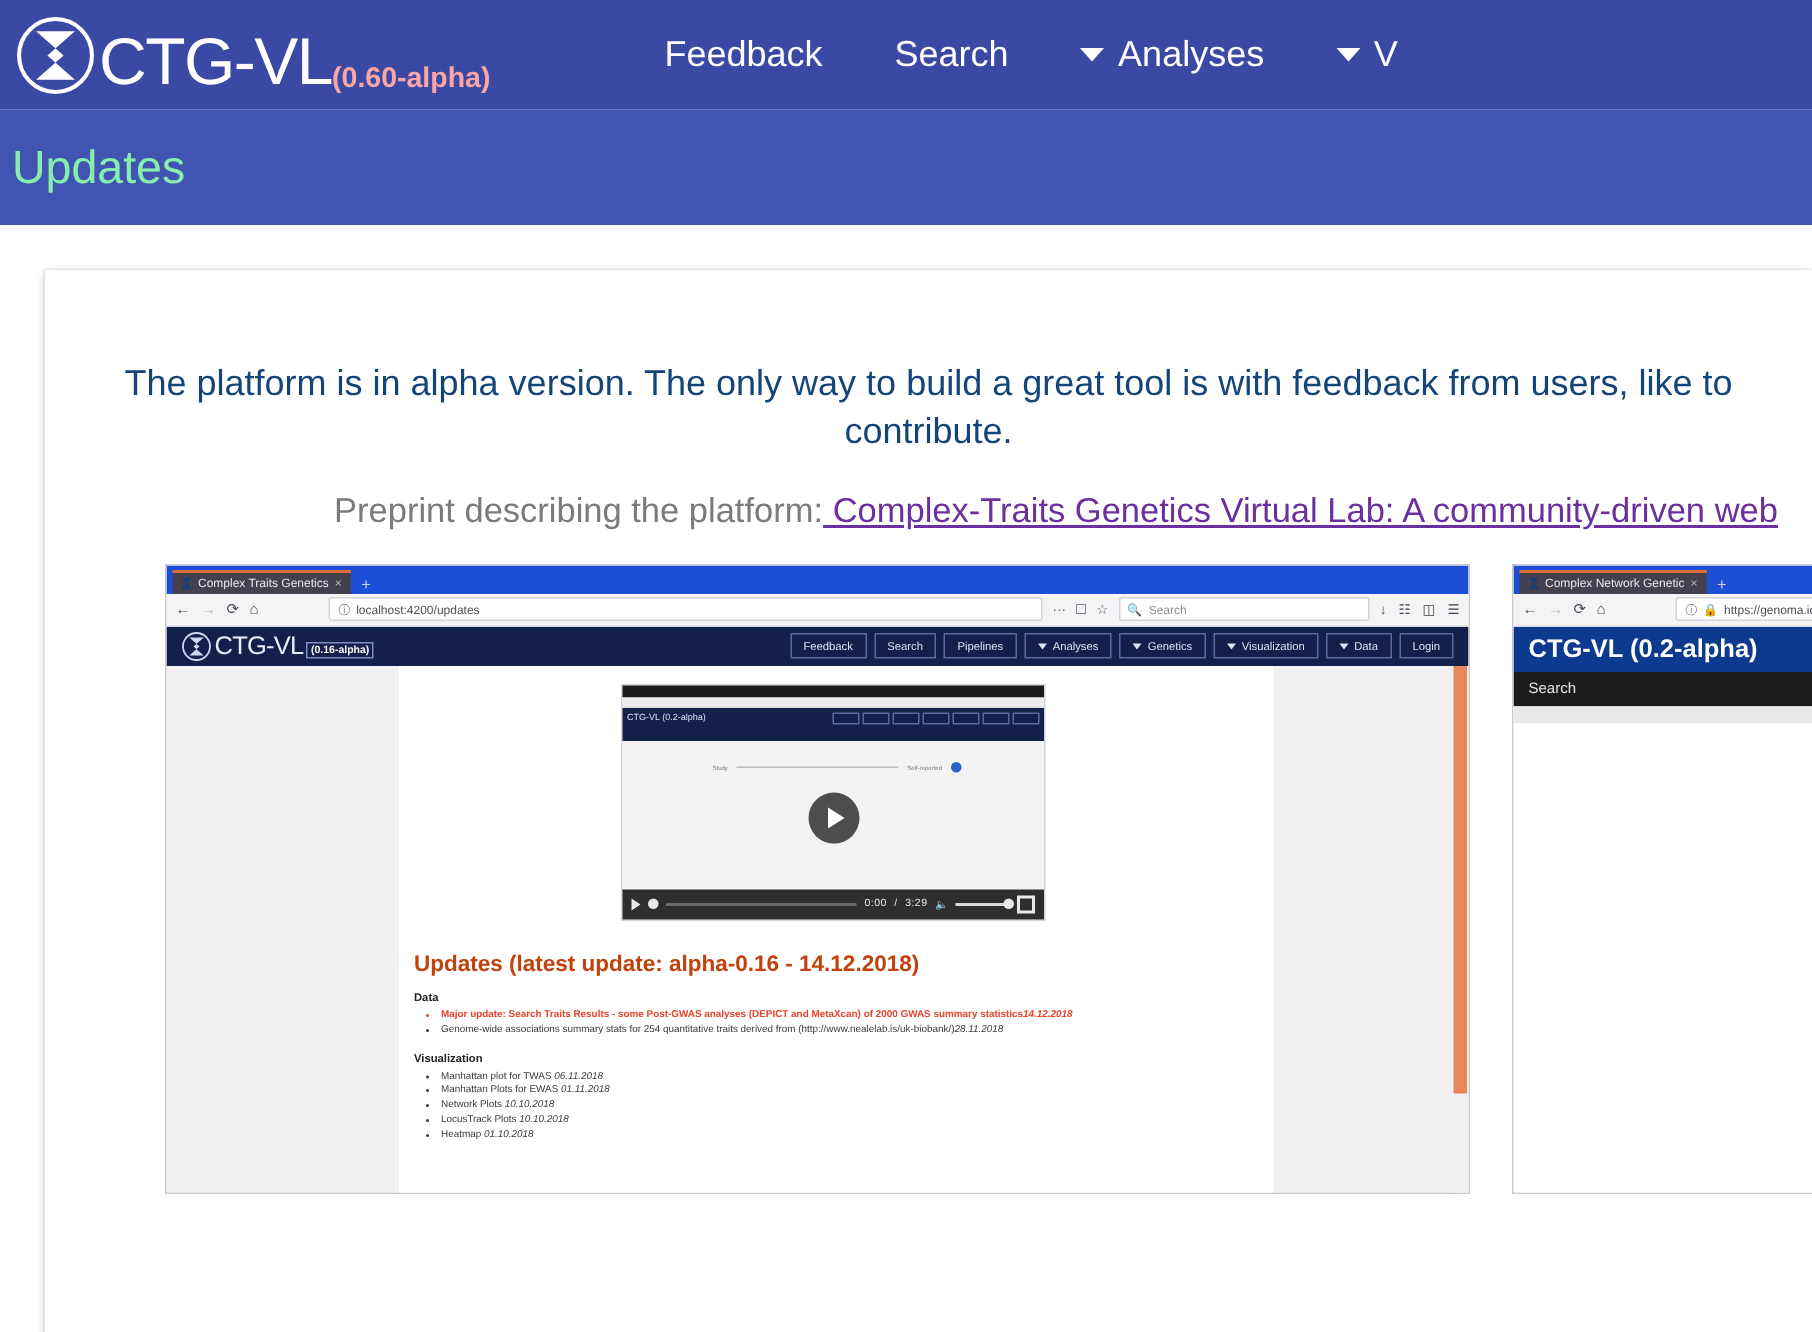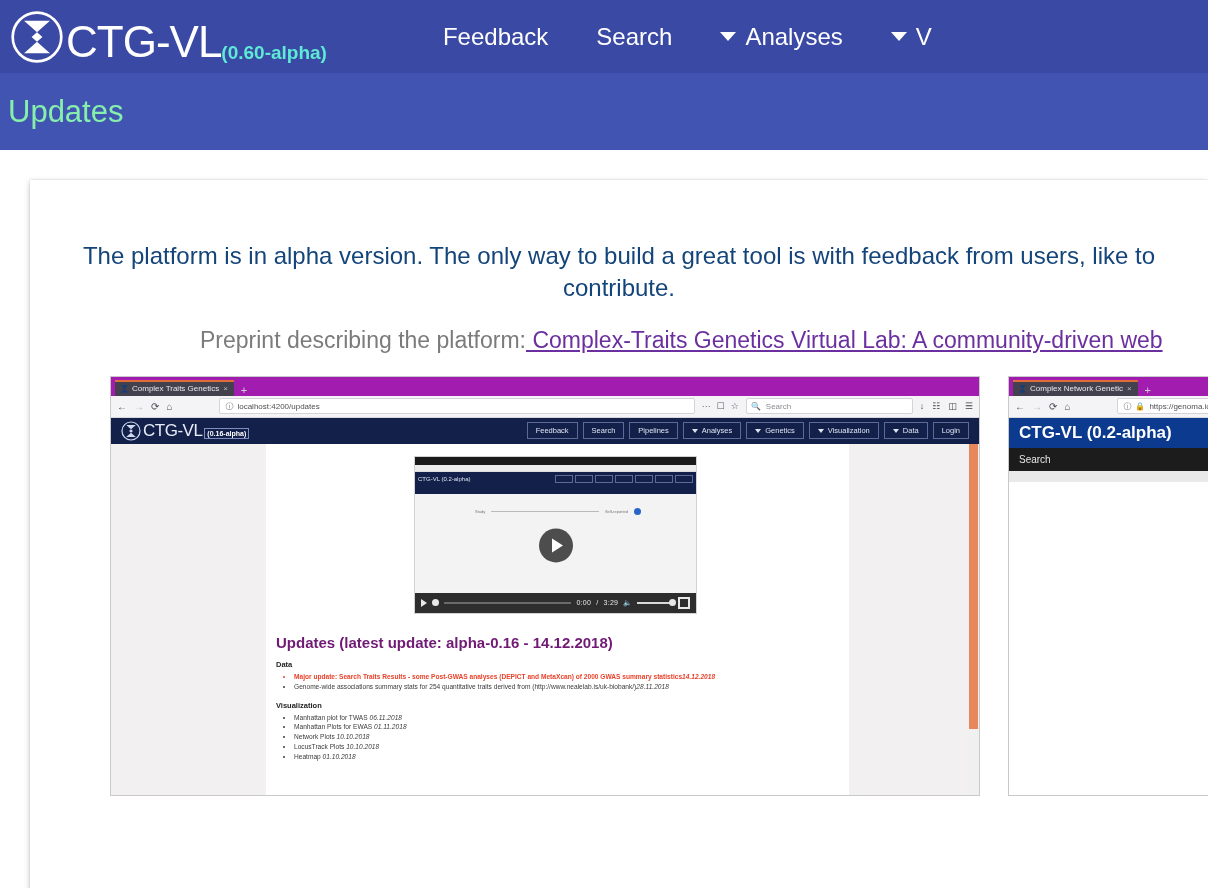--- a/index.html
+++ b/index.html
@@ -38,21 +38,21 @@
   }
   .brand-text {
     color: #ffffff;
     font-size: 44px;
     letter-spacing: -1px;
     line-height: 1;
     font-weight: 300;
     white-space: nowrap;
   }
   .brand-version {
-    color: #5eead4;
+    color: #fca5a5;
     font-size: 19px;
     font-weight: bold;
     line-height: 1;
     position: relative;
     top: -2px;
     white-space: nowrap;
   }
   .topnav {
     display: flex;
     align-items: center;
@@ -123,21 +123,21 @@
   .lead {
     color: #13447a;
     font-size: 24px;
     text-align: center;
     margin: 40px 0 0 0;
     line-height: 1.35;
     padding: 0 40px;
   }
   .preprint {
     font-size: 23px;
-    text-align: left;
+    text-align: center;
     margin: 22px 0 0 0;
     color: #7b7b7b;
     white-space: nowrap;
     padding-left: 170px;
   }
   .preprint a {
     color: #6b2fa0;
     text-decoration: underline;
   }
 
@@ -158,21 +158,21 @@
     position: relative;
     height: 420px;
   }
   .shot.second {
     width: 440px;
     flex: 0 0 440px;
   }
 
   
   .ff-tabbar {
-    background: #a21caf;
+    background: #1d4ed8;
     height: 19px;
     display: flex;
     align-items: flex-end;
     padding-left: 4px;
   }
   .ff-tab {
     background: #42414d;
     color: #e8e8ee;
     font-size: 8px;
     height: 16px;
@@ -385,21 +385,21 @@
   .vc-vol::after{content:""; position:absolute; right:-3px; top:-2.5px; width:7px;height:7px;border-radius:50%;background:#e8e8e8;}
   .vc-fs { width:8px; height:8px; border:2px solid #e8e8e8; }
 
   
   .upd {
     position: absolute;
     left: 165px;
     top: 190px;
     width: 560px;
   }
-  .upd-title { font-size: 15px; font-weight: bold; color:#701a75; }
+  .upd-title { font-size: 15px; font-weight: bold; color:#c2410c; }
   .upd-sec { font-size: 7.5px; font-weight: bold; color:#222; margin-top: 9px; }
   .upd-list { margin: 3px 0 0 0; padding-left: 18px; }
   .upd-list li { font-size: 6.6px; color: #3b3b3b; line-height: 1.5; }
   .upd-list li.red { color: #e8422a; font-weight: bold; }
   .upd-list li .date { font-style: italic; }
 
   
   .s2-header {
     background: #0b3a8e;
     height: 30px;

